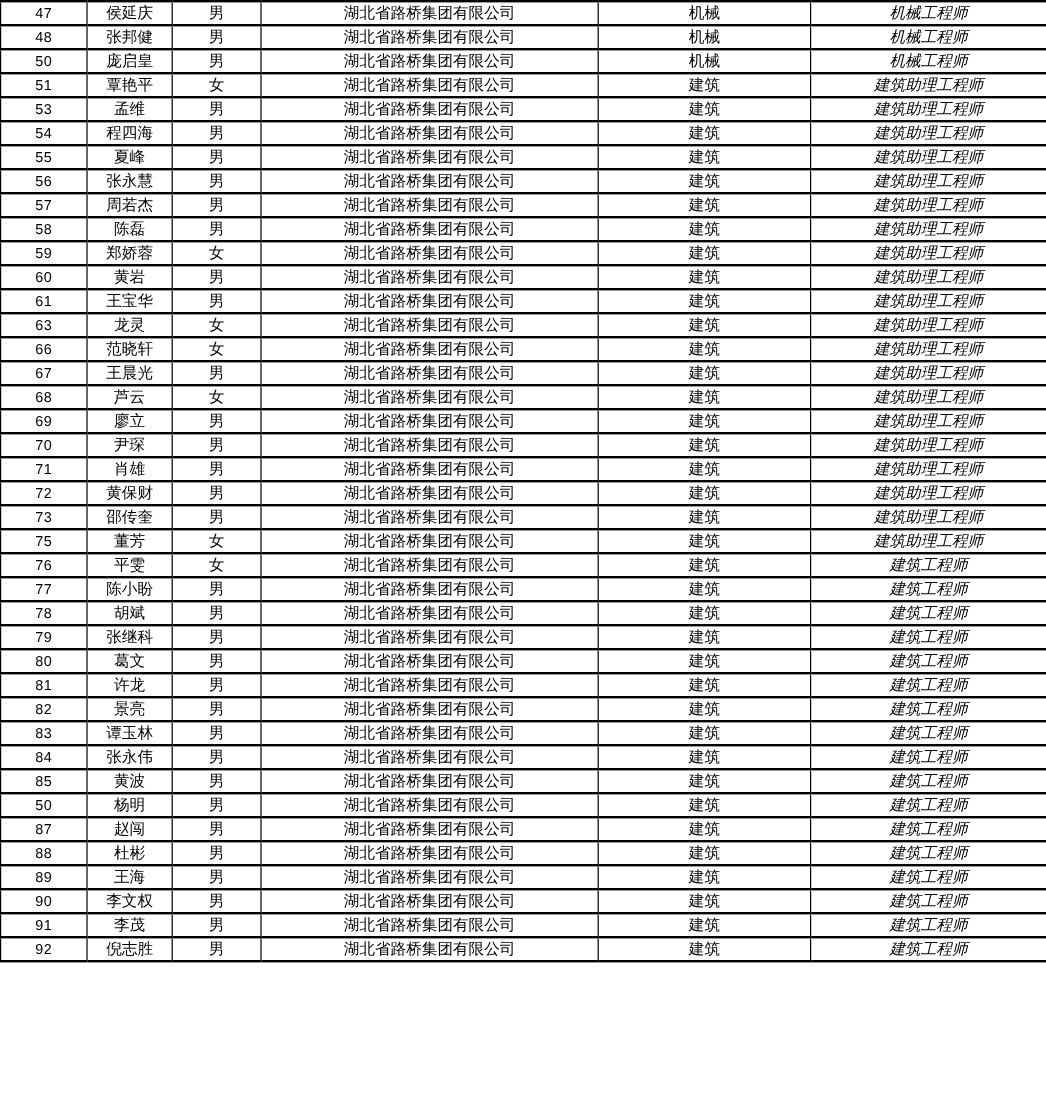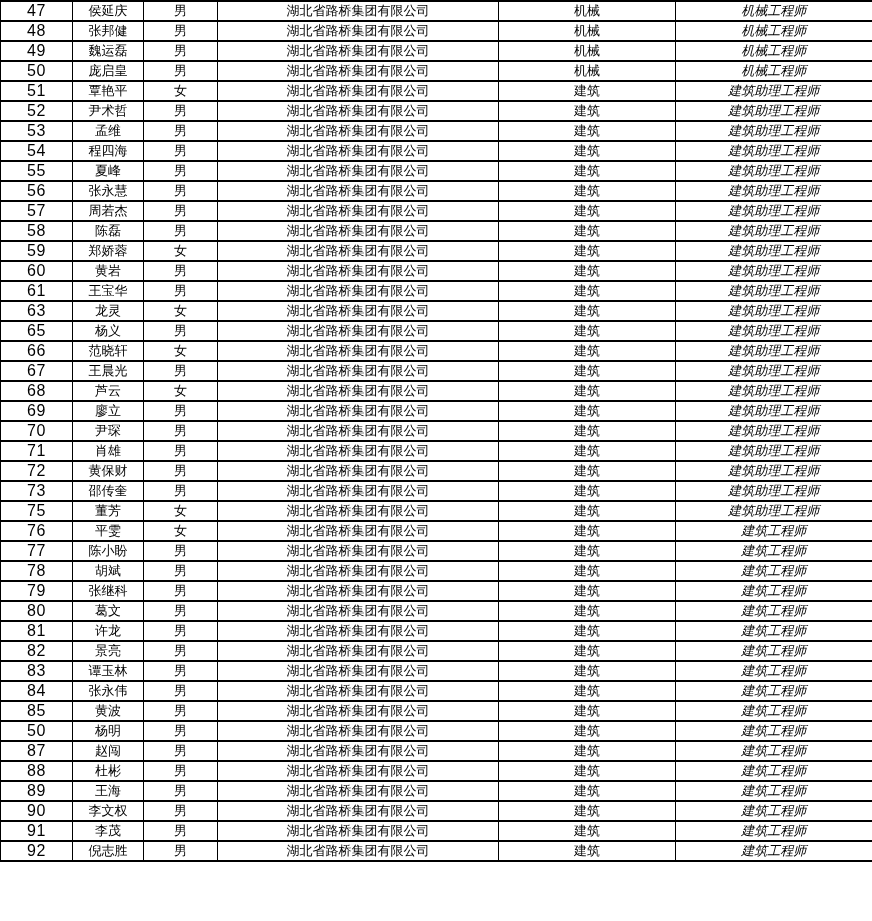--- a/index.html
+++ b/index.html
@@ -27,21 +27,21 @@
     margin: 0;
     text-align: center;
     vertical-align: middle;
     color: #000000;
     font-size: 13px;
     line-height: 18px;
     white-space: nowrap;
     overflow: hidden;
   }
   table.roster td.col-no {
-    font-size: 16px;
+    font-size: 12px;
     letter-spacing: 0.5px;
   }
   
   table.roster tr td:first-child { border-left: 1px solid #000000; }
   table.roster tr td:last-child  { border-right: 2px solid #000000; font-style: italic; }
 </style>
 </head>
 <body>
 
 <table class="roster">
@@ -64,52 +64,36 @@
   </tr>
       <tr>
     <td class="col-no">48</td>
     <td class="col-name">张邦健</td>
     <td class="col-gender">男</td>
     <td class="col-company">湖北省路桥集团有限公司</td>
     <td class="col-category">机械</td>
     <td class="col-title">机械工程师</td>
   </tr>
       <tr>
-    <td class="col-no">49</td>
-    <td class="col-name">魏运磊</td>
+    <td class="col-no">50</td>
+    <td class="col-name">庞启皇</td>
     <td class="col-gender">男</td>
     <td class="col-company">湖北省路桥集团有限公司</td>
     <td class="col-category">机械</td>
     <td class="col-title">机械工程师</td>
   </tr>
       <tr>
-    <td class="col-no">50</td>
-    <td class="col-name">庞启皇</td>
-    <td class="col-gender">男</td>
-    <td class="col-company">湖北省路桥集团有限公司</td>
-    <td class="col-category">机械</td>
-    <td class="col-title">机械工程师</td>
-  </tr>
-      <tr>
     <td class="col-no">51</td>
     <td class="col-name">覃艳平</td>
     <td class="col-gender">女</td>
     <td class="col-company">湖北省路桥集团有限公司</td>
     <td class="col-category">建筑</td>
     <td class="col-title">建筑助理工程师</td>
   </tr>
       <tr>
-    <td class="col-no">52</td>
-    <td class="col-name">尹术哲</td>
-    <td class="col-gender">男</td>
-    <td class="col-company">湖北省路桥集团有限公司</td>
-    <td class="col-category">建筑</td>
-    <td class="col-title">建筑助理工程师</td>
-  </tr>
-      <tr>
     <td class="col-no">53</td>
     <td class="col-name">孟维</td>
     <td class="col-gender">男</td>
     <td class="col-company">湖北省路桥集团有限公司</td>
     <td class="col-category">建筑</td>
     <td class="col-title">建筑助理工程师</td>
   </tr>
       <tr>
     <td class="col-no">54</td>
     <td class="col-name">程四海</td>
@@ -171,28 +155,20 @@
     <td class="col-name">王宝华</td>
     <td class="col-gender">男</td>
     <td class="col-company">湖北省路桥集团有限公司</td>
     <td class="col-category">建筑</td>
     <td class="col-title">建筑助理工程师</td>
   </tr>
       <tr>
     <td class="col-no">63</td>
     <td class="col-name">龙灵</td>
     <td class="col-gender">女</td>
-    <td class="col-company">湖北省路桥集团有限公司</td>
-    <td class="col-category">建筑</td>
-    <td class="col-title">建筑助理工程师</td>
-  </tr>
-      <tr>
-    <td class="col-no">65</td>
-    <td class="col-name">杨义</td>
-    <td class="col-gender">男</td>
     <td class="col-company">湖北省路桥集团有限公司</td>
     <td class="col-category">建筑</td>
     <td class="col-title">建筑助理工程师</td>
   </tr>
       <tr>
     <td class="col-no">66</td>
     <td class="col-name">范晓轩</td>
     <td class="col-gender">女</td>
     <td class="col-company">湖北省路桥集团有限公司</td>
     <td class="col-category">建筑</td>

